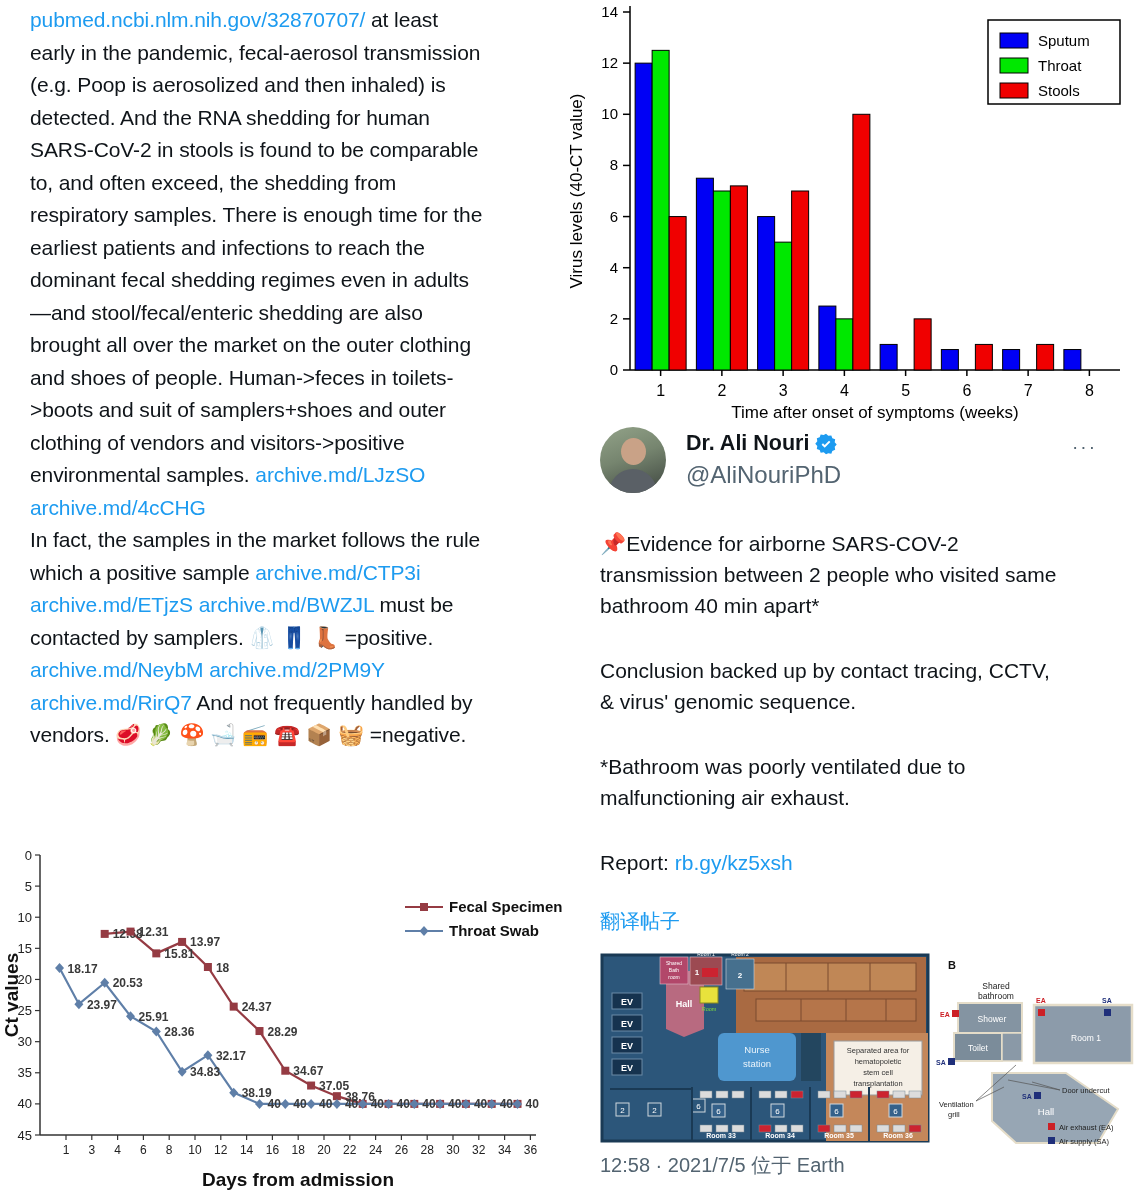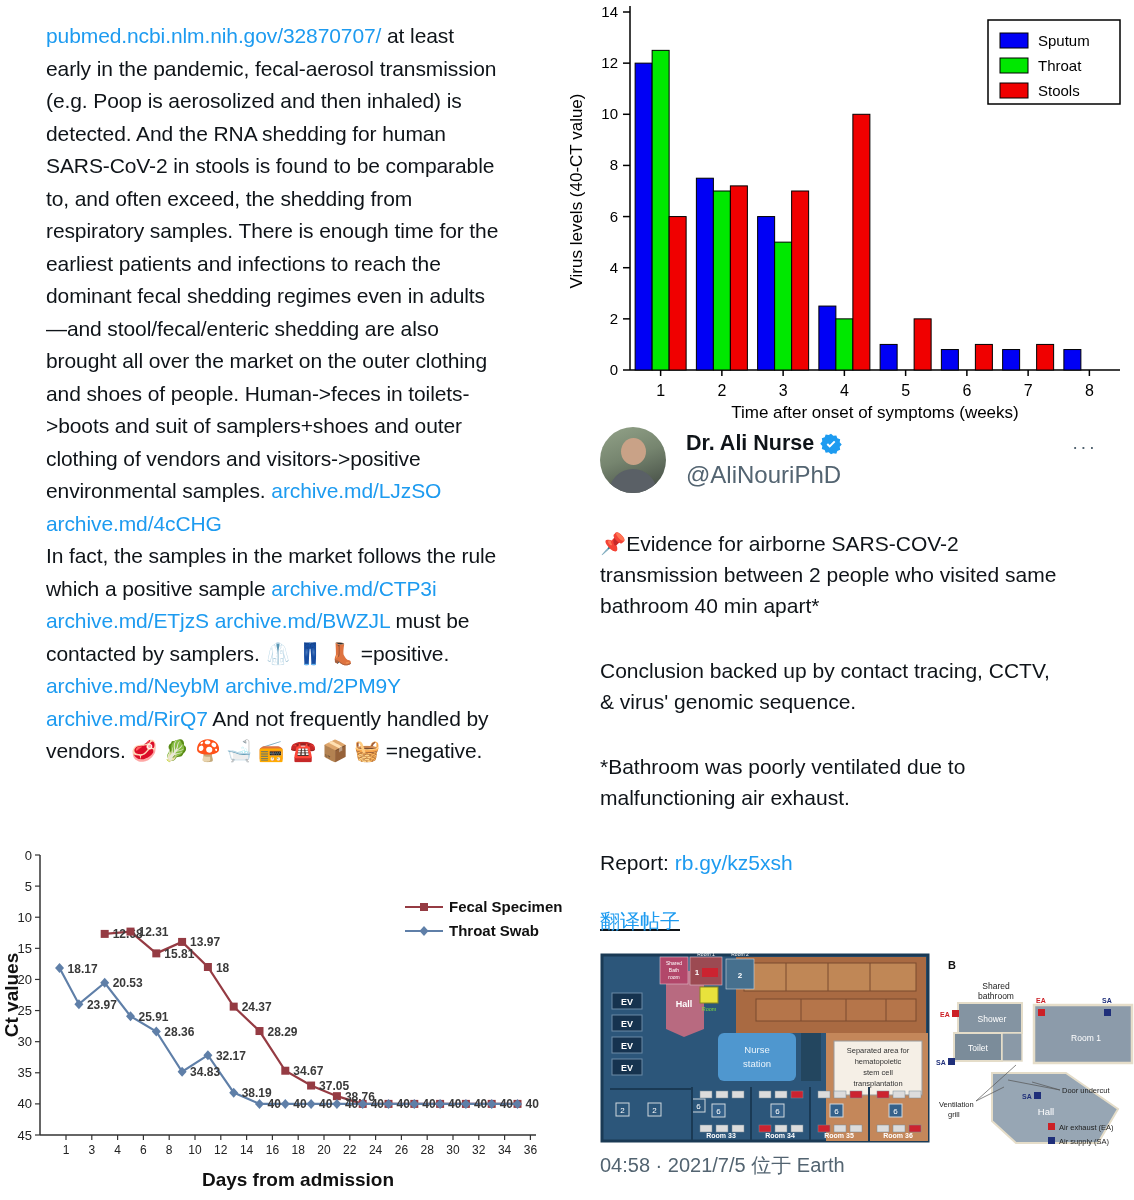--- a/index.html
+++ b/index.html
@@ -1,36 +1,36 @@
 <!DOCTYPE html>
 <html><head>
 <meta charset="utf-8">
 <style>
   html,body{margin:0;padding:0;}
   body{width:1134px;height:1200px;position:relative;background:#ffffff;overflow:hidden;
        font-family:"Liberation Sans","DejaVu Sans",sans-serif;color:#0f1419;}
   .leftcol{position:absolute;left:30px;top:4px;width:528px;font-size:21px;line-height:32.5px;
            letter-spacing:-0.1px;}
-  .leftcol p{margin:16px;}
+  .leftcol p{margin:0;}
   .leftcol .p2{margin-top:36px;}
   a.tlink{color:#1d9bf0;text-decoration:none;cursor:pointer;}
   .chartbox{position:absolute;}
   svg{overflow:visible;display:block;}
   svg text{font-family:"Liberation Sans","DejaVu Sans",sans-serif;}
   .avatar{position:absolute;left:600px;top:427px;width:66px;height:66px;border-radius:50%;
           overflow:hidden;background:linear-gradient(160deg,#93a389 0%,#76856f 45%,#3d453f 100%);}
   .avatar .head{position:absolute;left:21px;top:11px;width:25px;height:27px;border-radius:50%;background:#c9a287;}
   .avatar .torso{position:absolute;left:9px;bottom:-4px;width:48px;height:28px;border-radius:24px 24px 0 0;background:#5a6066;}
   .namerow{position:absolute;left:686px;top:431px;display:flex;align-items:center;gap:6px;}
   .name{font-size:21.5px;font-weight:bold;color:#0f1419;}
   .handle{position:absolute;left:686px;top:461px;font-size:24px;color:#536471;}
   .more{position:absolute;left:1072px;top:436px;font-size:19px;color:#536471;letter-spacing:2px;cursor:pointer;}
   .tweetbody{position:absolute;left:600px;top:528px;width:540px;font-size:21px;line-height:31px;}
   .tweetbody p{margin:0 0 34px 0;}
-  .translate{position:absolute;left:600px;top:908px;font-size:20px;text-decoration:underline;}
+  .translate{position:absolute;left:600px;top:908px;font-size:20px;}
   .timestamp{position:absolute;left:600px;top:1152px;font-size:20px;color:#536471;}
   .floorplan{position:absolute;left:596px;top:941px;width:540px;height:212px;}
 </style>
 </head>
 <body>
 
 <div class="leftcol">
   <p><a class="tlink">pubmed.ncbi.nlm.nih.gov/32870707/</a> at least<br>early in the pandemic, fecal-aerosol transmission<br>(e.g. Poop is aerosolized and then inhaled) is<br>detected. And the RNA shedding for human<br>SARS-CoV-2 in stools is found to be comparable<br>to, and often exceed, the shedding from<br>respiratory samples. There is enough time for the<br>earliest patients and infections to reach the<br>dominant fecal shedding regimes even in adults<br>—and stool/fecal/enteric shedding are also<br>brought all over the market on the outer clothing<br>and shoes of people. Human-&gt;feces in toilets-<br>&gt;boots and suit of samplers+shoes and outer<br>clothing of vendors and visitors-&gt;positive<br>environmental samples. <a class="tlink">archive.md/LJzSO</a><br><a class="tlink">archive.md/4cCHG</a><br>In fact, the samples in the market follows the rule<br>which a positive sample <a class="tlink">archive.md/CTP3i</a><br><a class="tlink">archive.md/ETjzS</a> <a class="tlink">archive.md/BWZJL</a> must be<br>contacted by samplers. 🥼 👖 👢 =positive.<br><a class="tlink">archive.md/NeybM</a> <a class="tlink">archive.md/2PM9Y</a><br><a class="tlink">archive.md/RirQ7</a> And not frequently handled by<br>vendors. 🥩 🥬 🍄 🛁 📻 ☎️ 📦 🧺 =negative.</p>
 </div>
 
@@ -239,21 +239,21 @@
       <text transform="rotate(-90)" x="-191" y="22" text-anchor="middle" font-size="17">Virus levels (40-CT value)</text>
       <text x="315" y="418" text-anchor="middle" font-size="17">Time after onset of symptoms (weeks)</text>
     </svg>
 </div>
 
 <div class="avatar">
   <div class="head"></div>
   <div class="torso"></div>
 </div>
 <div class="namerow">
-  <span class="name">Dr. Ali Nurse</span>
+  <span class="name">Dr. Ali Nouri</span>
   <span style="display:inline-flex;">
     <svg width="22" height="22" viewBox="0 0 24 24">
       <path fill="#1d9bf0" d="M12 .9l2.5 2.2 3.3-.5 1.1 3.1 3.1 1.1-.5 3.3 2.2 2.5-2.2 2.5.5 3.3-3.1 1.1-1.1 3.1-3.3-.5L12 23.3l-2.5-2.2-3.3.5-1.1-3.1-3.1-1.1.5-3.3L.3 11.6l2.2-2.5-.5-3.3 3.1-1.1 1.1-3.1 3.3.5z"></path>
       <path fill="#fff" d="M10.6 16.1l-3.4-3.4 1.5-1.5 1.9 1.9 4.7-4.7 1.5 1.5z"></path>
     </svg>
   </span>
 </div>
 <div class="handle">@AliNouriPhD</div>
 <div class="more">···</div>
 
@@ -404,13 +404,13 @@
   <line x1="464" y1="149" x2="436" y2="141" stroke="#555" stroke-width="0.7"></line>
   <line x1="464" y1="149" x2="412" y2="139" stroke="#555" stroke-width="0.7"></line>
 
   <rect x="452" y="182" width="7" height="7" fill="#cc2026"></rect>
   <text x="463" y="189" font-size="7.5" fill="#222">Air exhaust (EA)</text>
   <rect x="452" y="196" width="7" height="7" fill="#1f2f7a"></rect>
   <text x="463" y="203" font-size="7.5" fill="#222">Air supply (SA)</text>
 </svg>
 </div>
 
-<div class="timestamp">04:58 · 2021/7/5 位于 Earth</div>
+<div class="timestamp">12:58 · 2021/7/5 位于 Earth</div>
 
 </body></html>

